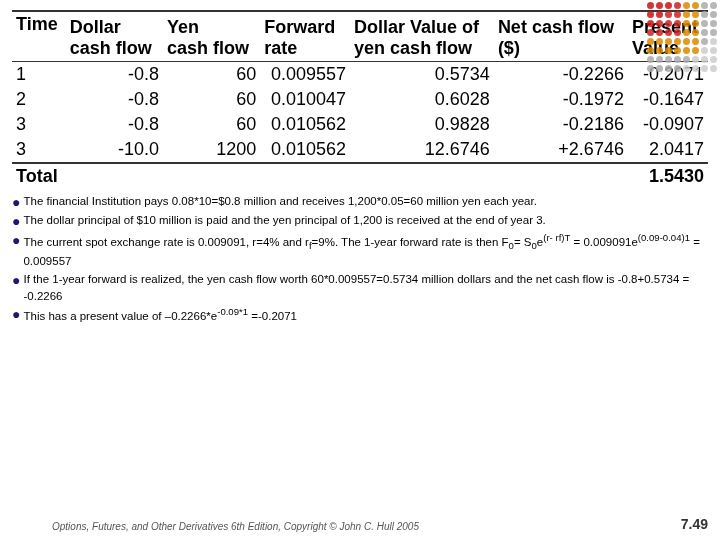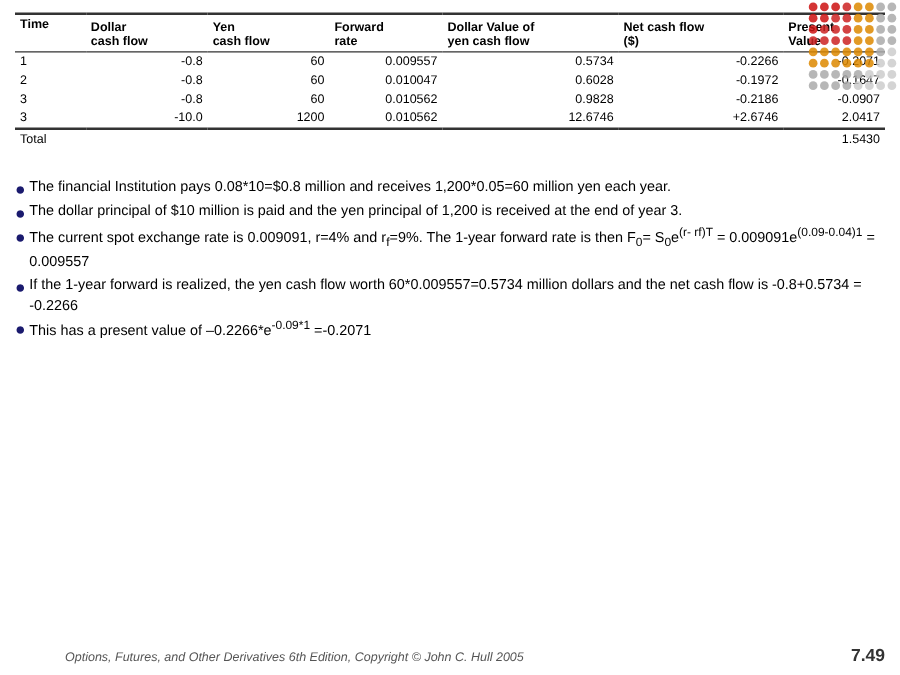--- a/index.html
+++ b/index.html
@@ -23,22 +23,22 @@
       font-size: 28px;
       font-weight: bold;
       color: #1a1a6e;
       margin-bottom: 8px;
       font-style: italic;
     }
 
     table {
       width: 100%;
       border-collapse: collapse;
-      font-size: 10px;
-      margin-bottom: 23px;
+      font-size: 18px;
+      margin-bottom: 4px;
     }
 
     table thead tr th {
       border-top: 2px solid #333;
       border-bottom: 1px solid #333;
       padding: 2px 4px;
       text-align: left;
       font-weight: bold;
       vertical-align: bottom;
     }
@@ -51,21 +51,21 @@
       padding: 2px 4px;
       text-align: right;
     }
 
     table tbody tr td:first-child {
       text-align: left;
     }
 
     table tbody tr.total-row td {
       border-top: 2px solid #333;
-      font-weight: normal;
+      font-weight: bold;
     }
 
     .bullet-section {
       font-size: 11.5px;
       line-height: 1.45;
       margin-top: 4px;
     }
 
     .bullet-line {
       display: flex;

